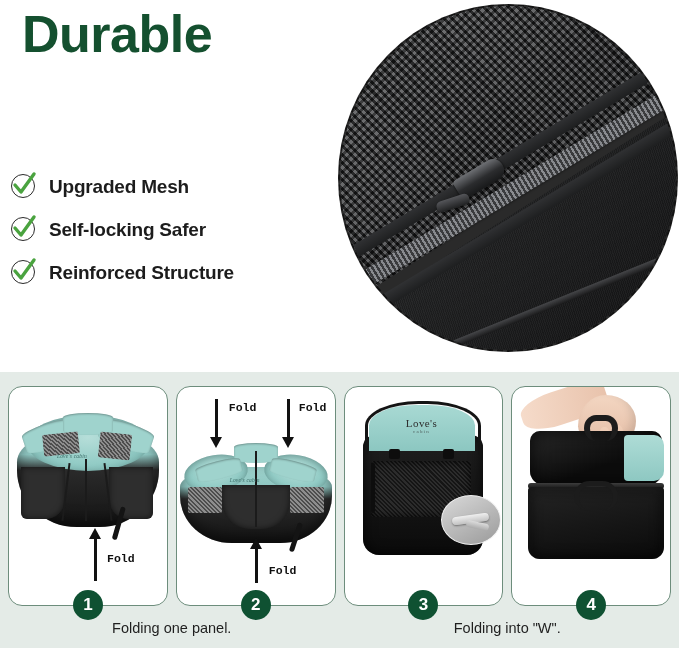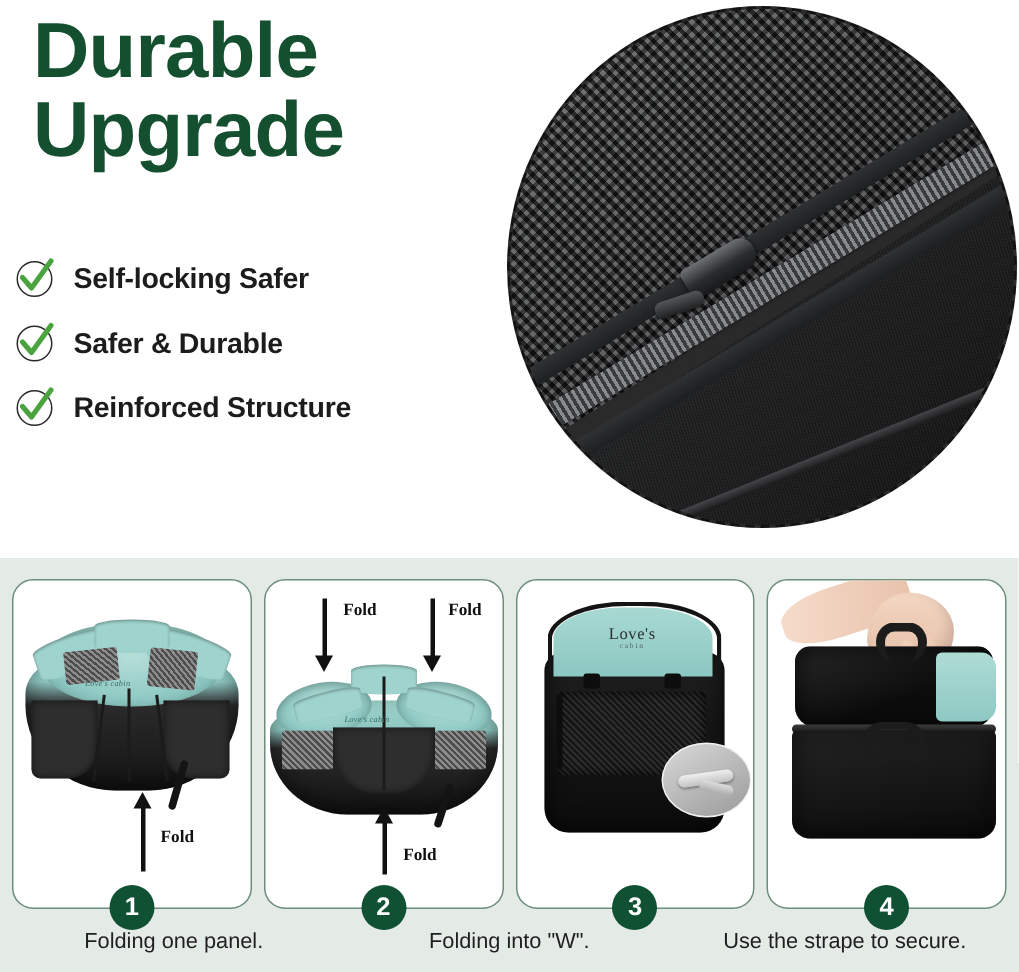--- a/index.html
+++ b/index.html
@@ -195,21 +195,21 @@
     border-left:6.5px solid transparent; border-right:6.5px solid transparent;
     border-bottom:11px solid #111;
   }
   .arrow-down::after {
     content:""; position:absolute; left:-5px; bottom:-9px;
     border-left:6.5px solid transparent; border-right:6.5px solid transparent;
     border-top:11px solid #111;
   }
   .fold-label {
     position:absolute; font-size:11.5px; font-weight:bold; color:#101010;
-    font-family:Liberation Serif, serif;
+    font-family:Liberation Mono, monospace;
   }
 
   
   .bag3-outer {
     position:absolute; border-radius:12px 12px 16px 16px;
     background:linear-gradient(180deg,#1f1f1f,#0b0b0b);
     box-shadow:inset 0 0 14px rgba(0,0,0,.8);
   }
   .bag3-mint {
     position:absolute; border-radius:44% 44% 0 0;
@@ -292,45 +292,44 @@
     transform:rotate(-18deg);
   }
 </style>
 </head>
 <body>
 
 <div id="top-section">
 
   <div id="headline-block">
     <div class="headline-line">Durable</div>
-    <div class="headline-line">Upgrade</div>
   </div>
 
   <div id="feature-list">
 
+    <div class="feature-row">
+      <span class="check-icon">
+        <span class="ring"></span>
+        <svg width="27" height="27" viewBox="0 0 27 27">
+          <path d="M5 14 L11 21 L24 3" fill="none" stroke="#4aa33f" stroke-width="3.4" stroke-linecap="round" stroke-linejoin="round"></path>
+        </svg>
+      </span>
+      <span class="feature-label">Upgraded Mesh</span>
+    </div>
 
     <div class="feature-row">
       <span class="check-icon">
         <span class="ring"></span>
         <svg width="27" height="27" viewBox="0 0 27 27">
           <path d="M5 14 L11 21 L24 3" fill="none" stroke="#4aa33f" stroke-width="3.4" stroke-linecap="round" stroke-linejoin="round"></path>
         </svg>
       </span>
       <span class="feature-label">Self-locking Safer</span>
     </div>
 
-    <div class="feature-row">
-      <span class="check-icon">
-        <span class="ring"></span>
-        <svg width="27" height="27" viewBox="0 0 27 27">
-          <path d="M5 14 L11 21 L24 3" fill="none" stroke="#4aa33f" stroke-width="3.4" stroke-linecap="round" stroke-linejoin="round"></path>
-        </svg>
-      </span>
-      <span class="feature-label">Safer &amp; Durable</span>
-    </div>
 
     <div class="feature-row">
       <span class="check-icon">
         <span class="ring"></span>
         <svg width="27" height="27" viewBox="0 0 27 27">
           <path d="M5 14 L11 21 L24 3" fill="none" stroke="#4aa33f" stroke-width="3.4" stroke-linecap="round" stroke-linejoin="round"></path>
         </svg>
       </span>
       <span class="feature-label">Reinforced Structure</span>
     </div>
@@ -446,18 +445,15 @@
 
   </div>
 
   <div id="captions-row">
     <div class="caption-cell">
       <div class="step-caption">Folding one panel.</div>
     </div>
     <div class="caption-cell">
       <div class="step-caption">Folding into "W".</div>
     </div>
-    <div class="caption-cell">
-      <div class="step-caption">Use the strape to secure.</div>
-    </div>
   </div>
 
 </div>
 
 </body></html>

